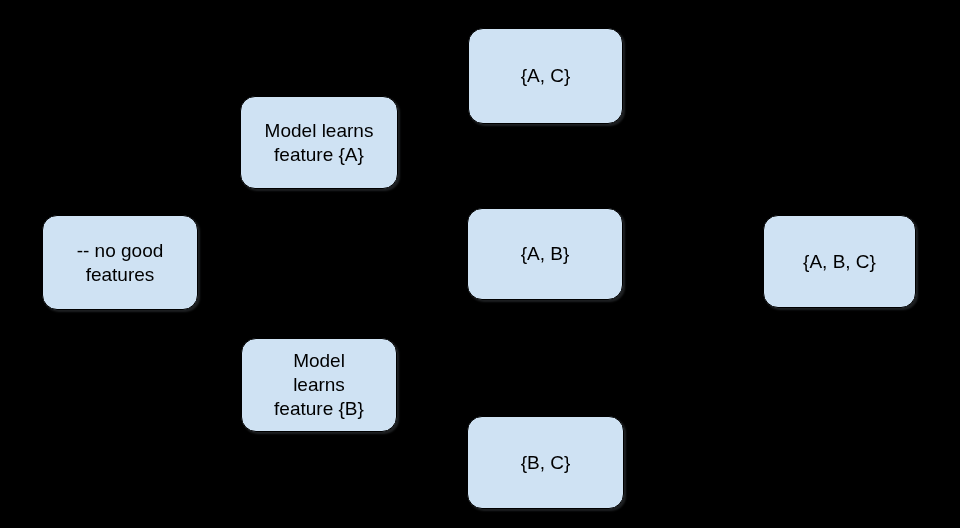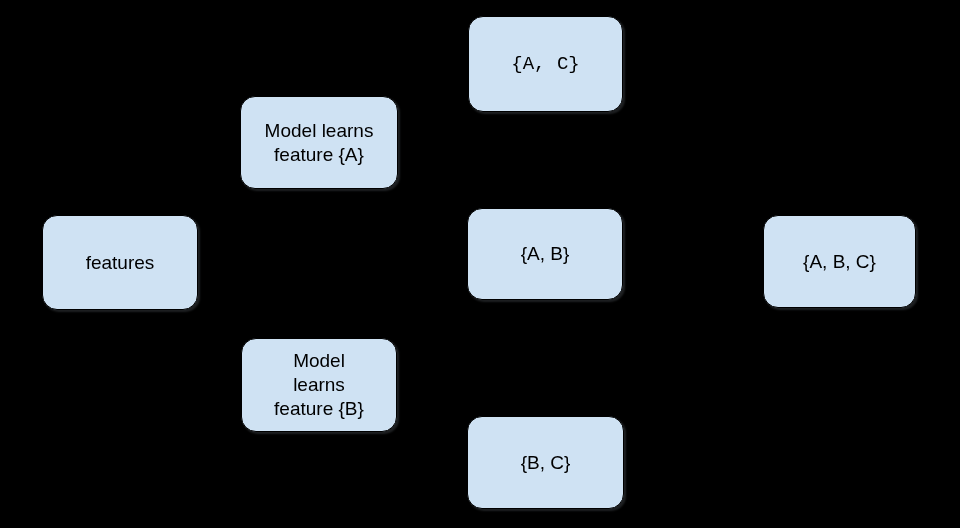--- a/index.html
+++ b/index.html
@@ -32,31 +32,32 @@
     justify-content: center;
     text-align: center;
     font-size: 19px;
     line-height: 24px;
     box-shadow: 2px 2px 2px rgba(60,64,67,0.5);
   }
   
   .n-initial { left: 42px;  top: 215px; width: 156px; height: 95px; }
   .n-learn-a { left: 240px; top: 96px;  width: 158px; height: 93px; }
   .n-learn-b { left: 241px; top: 338px; width: 156px; height: 94px; }
-  .n-ac      { left: 468px; top: 16px;  width: 155px; height: 96px; font-family: Liberation Mono, monospace; }
+  .n-ac      { left: 468px; top: 28px;  width: 155px; height: 96px; }
   .n-ab      { left: 467px; top: 208px; width: 156px; height: 92px; }
   .n-bc      { left: 467px; top: 416px; width: 157px; height: 93px; text-align: right; }
   .n-abc     { left: 763px; top: 215px; width: 153px; height: 93px; }
 </style>
 </head>
 <body>
 
 <div class="canvas">
 
   <div class="node n-initial">
+    <div>-- no good</div>
     <div>features</div>
   </div>
 
   <div class="node n-learn-a">
     <div>Model learns</div>
     <div>feature {A}</div>
   </div>
 
   <div class="node n-learn-b">
     <div>Model</div>

